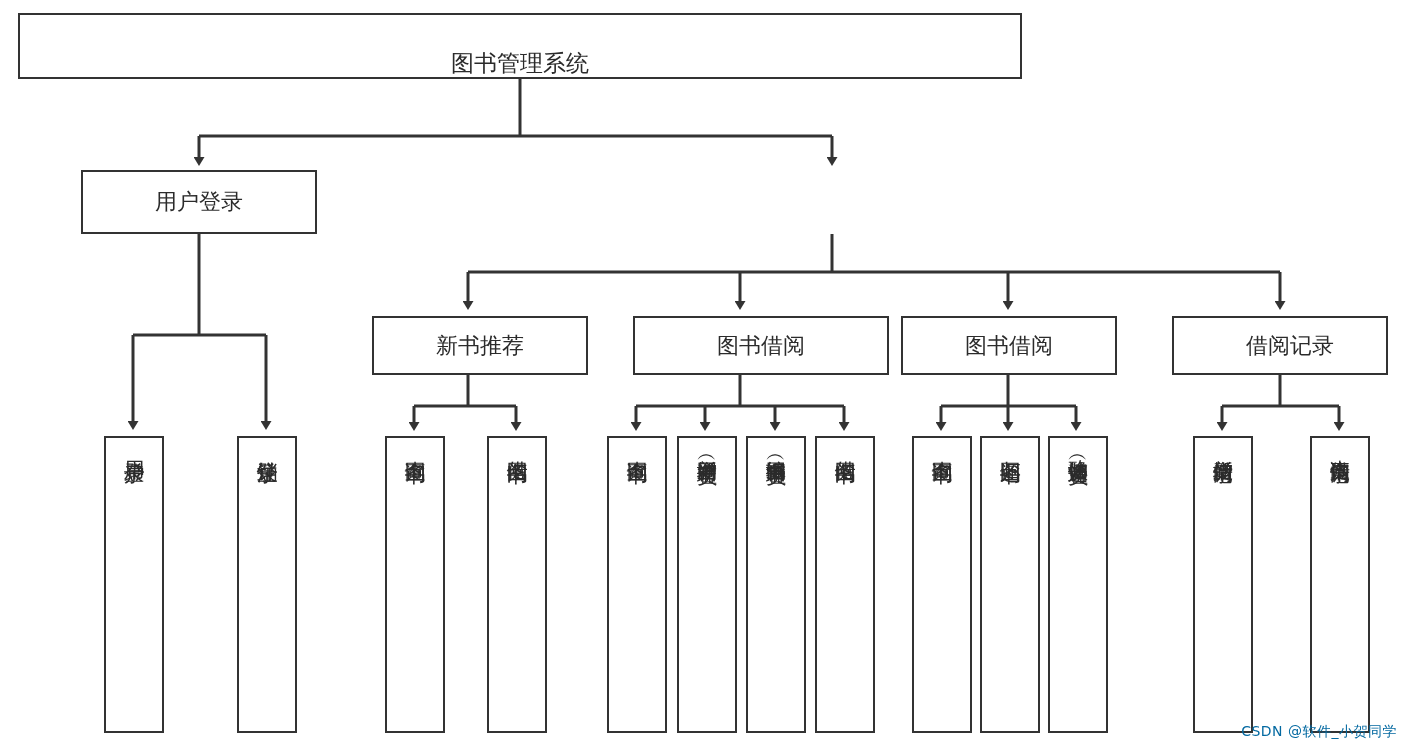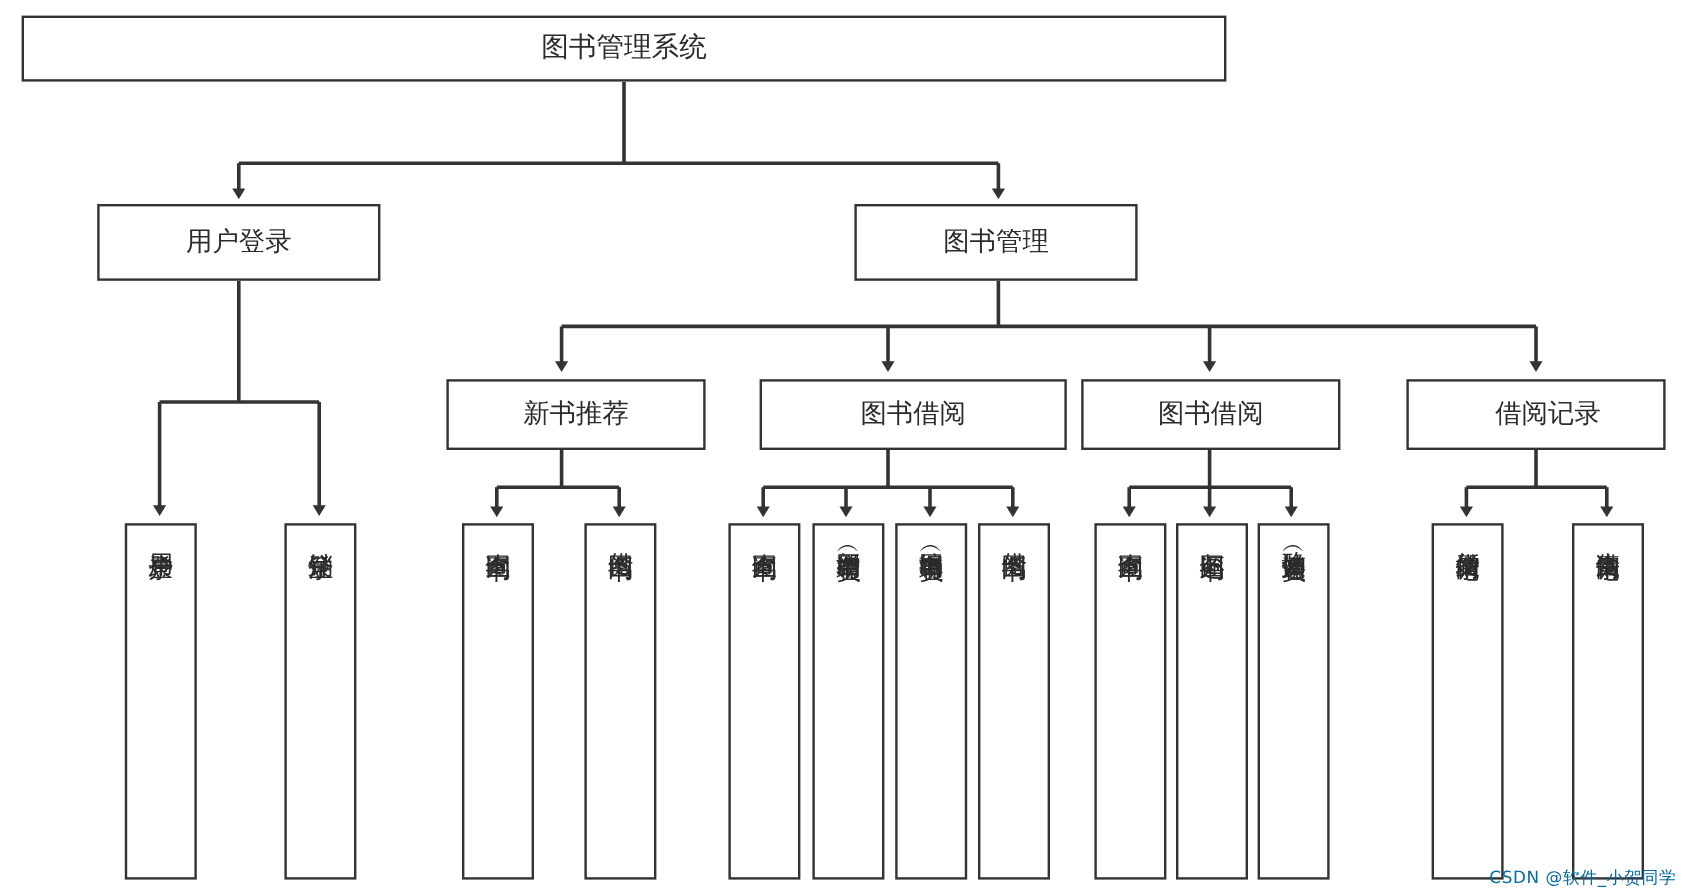--- a/index.html
+++ b/index.html
@@ -125,30 +125,27 @@
       <path d="M1008,406 L1008,423" marker-end="url(#arrow)"></path>
       <path d="M1076,406 L1076,423" marker-end="url(#arrow)"></path>
 
       <path d="M1280,375 L1280,406"></path>
       <path d="M1222,406 L1339,406"></path>
       <path d="M1222,406 L1222,423" marker-end="url(#arrow)"></path>
       <path d="M1339,406 L1339,423" marker-end="url(#arrow)"></path>
     </g>
   </svg>
 
-  <div class="node root horizontal" style="left:18px; top:13px; width:1004px; height:55px;">
+  <div class="node root horizontal" style="left:18px; top:13px; width:1004px; height:66px;align-items:flex-end;">
     <span class="node-label">图书管理系统</span>
   </div>
 
   <div class="node horizontal" style="left:81px; top:170px; width:236px; height:64px;">
     <span class="node-label">用户登录</span>
   </div>
-  <div class="node horizontal" style="left:712px; top:170px; width:236px; height:64px;">
-    <span class="node-label">图书管理</span>
-  </div>
 
   <div class="node horizontal" style="left:372px; top:316px; width:216px; height:59px;">
     <span class="node-label">新书推荐</span>
   </div>
   <div class="node horizontal" style="left:633px; top:316px; width:256px; height:59px;">
     <span class="node-label">图书借阅</span>
   </div>
   <div class="node horizontal" style="left:901px; top:316px; width:216px; height:59px;">
     <span class="node-label">图书借阅</span>
   </div>

